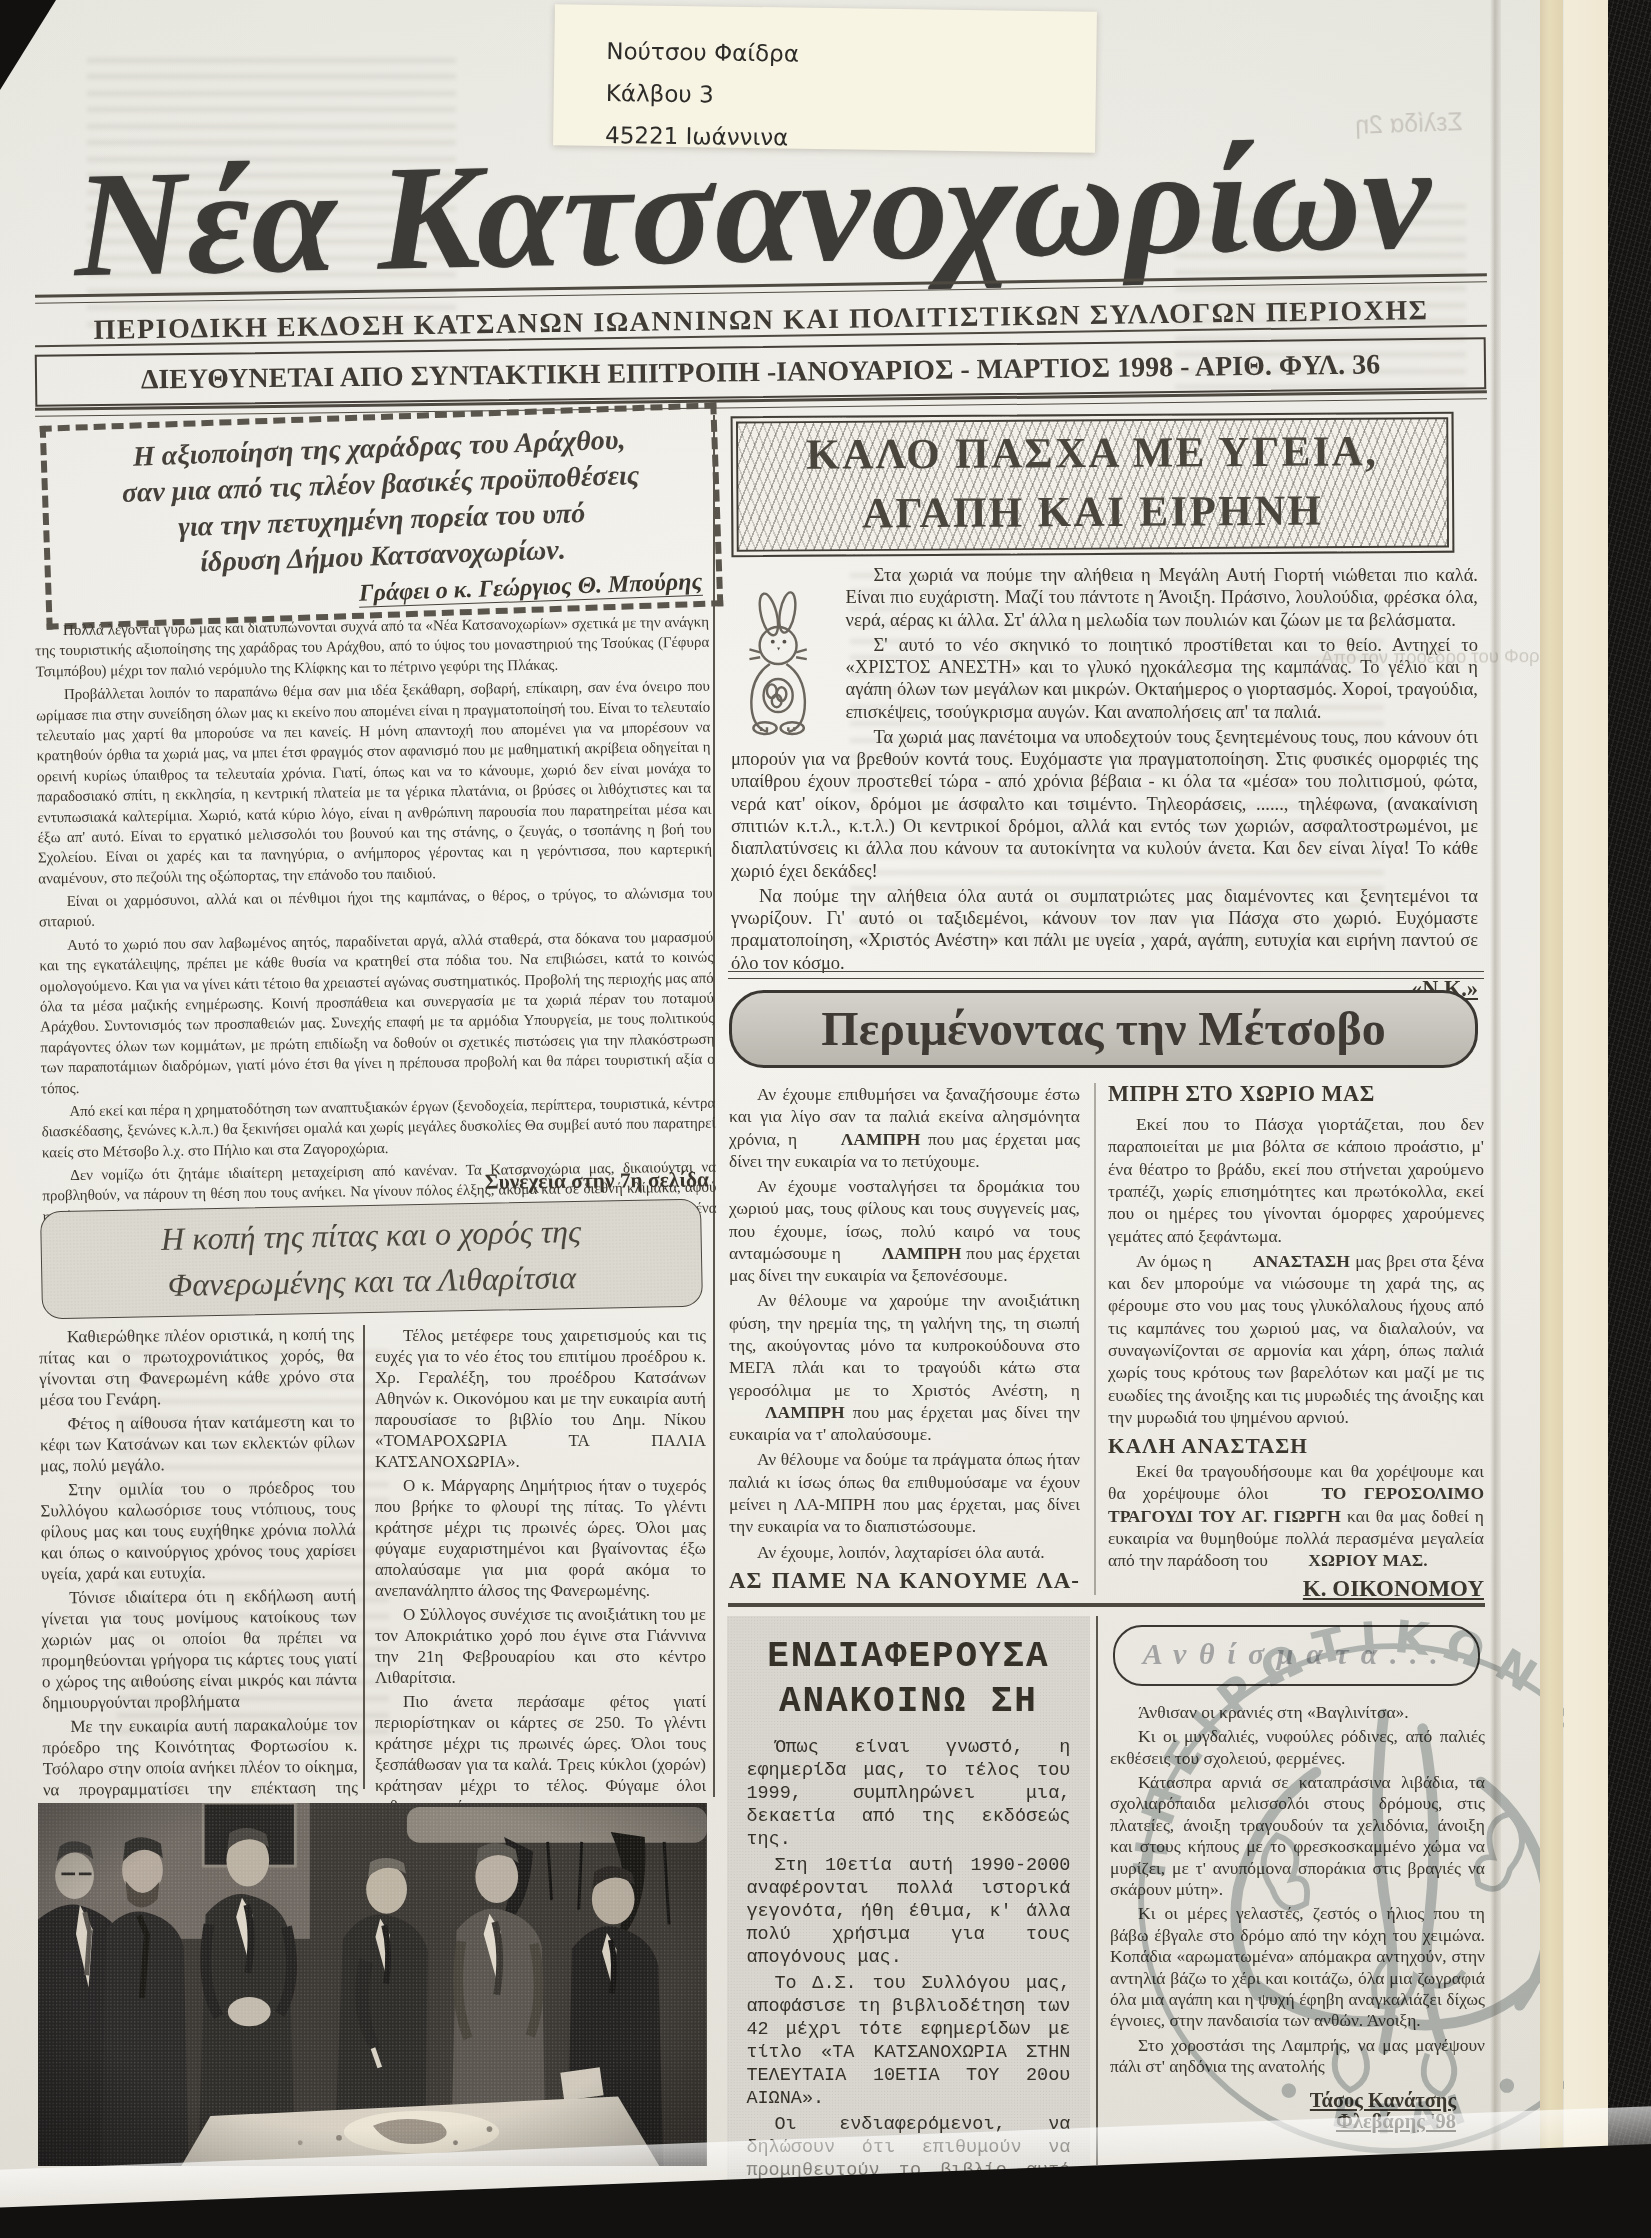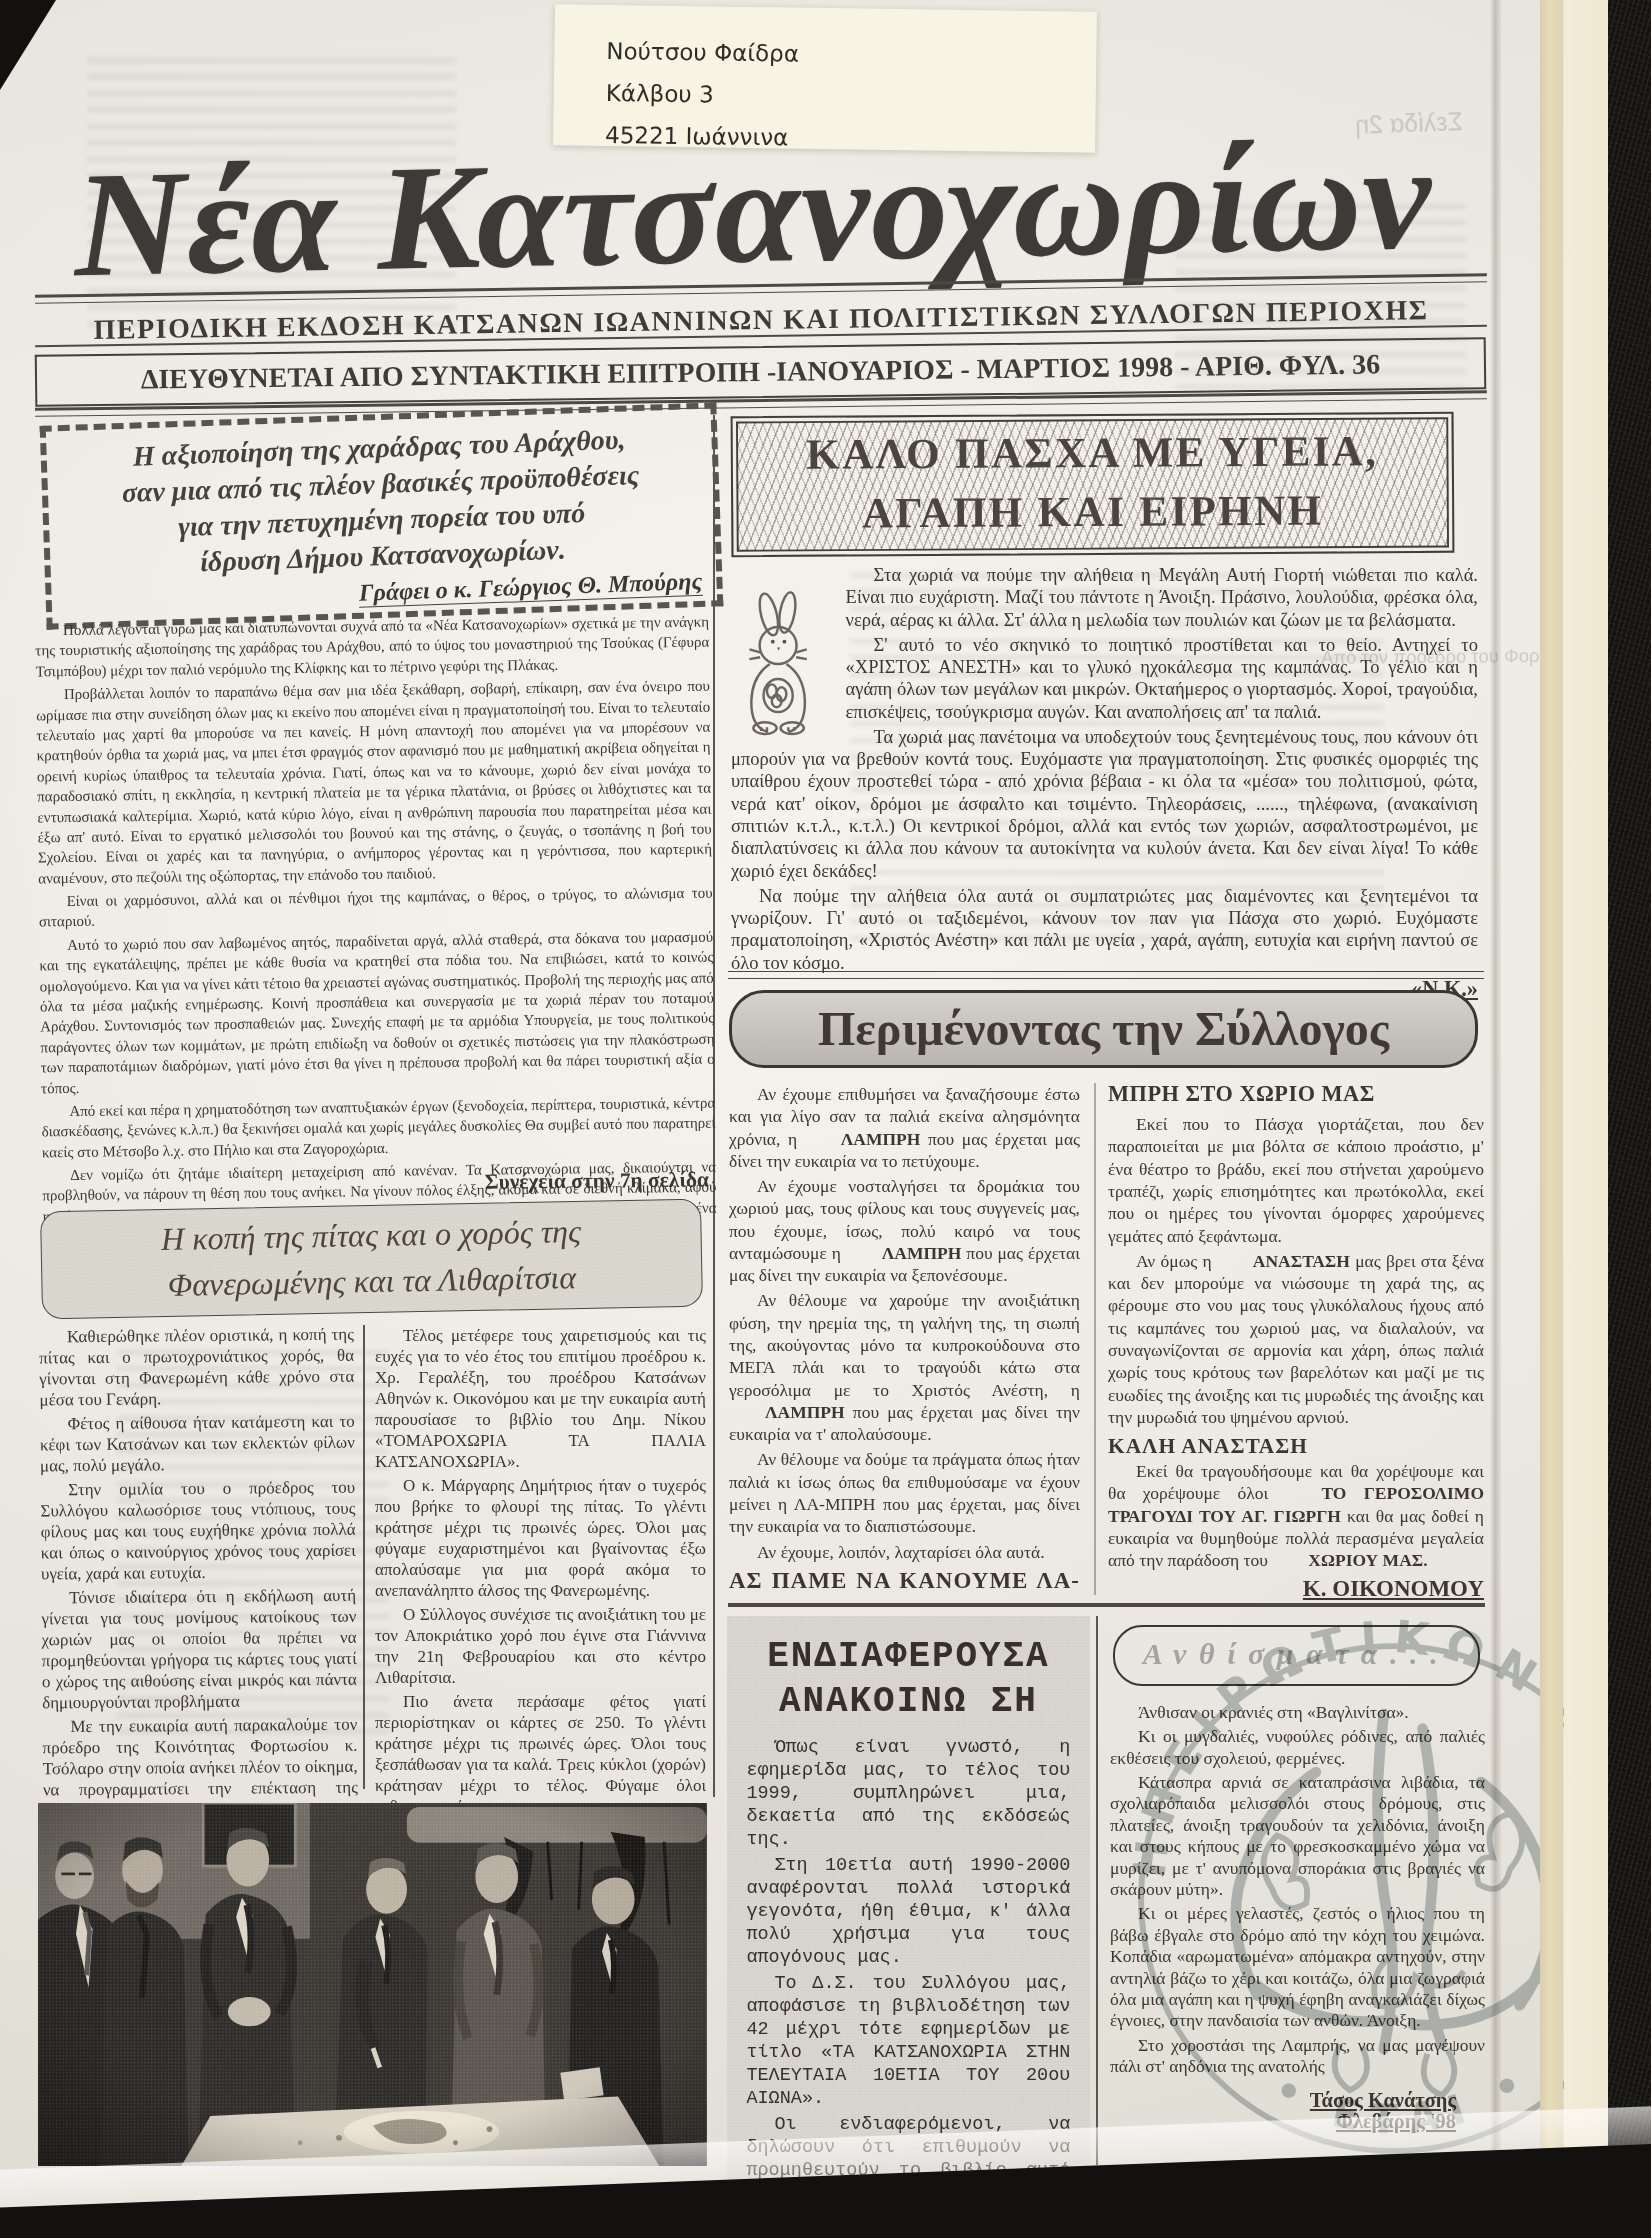--- a/index.html
+++ b/index.html
@@ -268,21 +268,21 @@
         <p><span>Στα χωριά να πούμε την αλήθεια  η  Μεγάλη Αυτή Γιορτή νιώθεται πιο καλά. Είναι πιο  ευχάριστη. Μαζί του πάντοτε  η Άνοιξη. Πράσινο, λουλούδια, φρέσκα όλα,  νερά, αέρας κι άλλα.  Στ' άλλα η μελωδία των πουλιών και ζώων με τα βελάσματα.</span></p>
         <p><span>Σ' αυτό το νέο σκηνικό το ποιητικό προστίθεται και το θείο. Αντηχεί το «ΧΡΙΣΤΟΣ ΑΝΕΣΤΗ» και το γλυκό ηχοκάλεσμα της καμπάνας.  Το γέλιο και η αγάπη όλων των μεγάλων και μικρών. Οκταήμερος ο γιορτασμός. Χοροί, τραγούδια, επισκέψεις,  τσούγκρισμα αυγών. Και αναπολήσεις απ' τα παλιά.</span></p>
         <p><span>Τα χωριά μας πανέτοιμα να υποδεχτούν τους ξενητεμένους τους, που κάνουν ότι μπορούν για να βρεθούν κοντά τους. Ευχόμαστε  για πραγματοποίηση. Στις φυσικές ομορφιές  της υπαίθρου έχουν προστεθεί τώρα - από χρόνια βέβαια -  κι όλα τα «μέσα» του πολιτισμού, φώτα, νερά κατ' οίκον, δρόμοι  με άσφαλτο και τσιμέντο. Τηλεοράσεις, ......,  τηλέφωνα, (ανακαίνιση σπιτιών κ.τ.λ., κ.τ.λ.)  Οι  κεντρικοί δρόμοι, αλλά και εντός των χωριών, ασφαλτοστρωμένοι, με διαπλατύνσεις  κι άλλα  που κάνουν  τα αυτοκίνητα να κυλούν  άνετα. Και δεν είναι λίγα!  Το κάθε χωριό έχει δεκάδες!</span></p>
         <p><span>Να πούμε την αλήθεια όλα αυτά οι συμπατριώτες μας διαμένοντες και ξενητεμένοι τα γνωρίζουν.  Γι' αυτό οι ταξιδεμένοι, κάνουν τον παν για Πάσχα στο χωριό. Ευχόμαστε  πραματοποίηση, «Χριστός Ανέστη»  και πάλι με υγεία , χαρά, αγάπη, ευτυχία και ειρήνη παντού σε όλο τον κόσμο.</span></p>
       </div>
     <div class="sig" style="font-size:22.3px;clear:both;margin-top:3.9px;">«Ν.Κ.»</div>
   </div>
 
   <div class="abs" style="left:728px;top:971px;width:756px;height:5.8px;border-top:1.9px solid #4d4941;border-bottom:1.9px solid #4d4941;"></div>
 
-  <div class="abs anastasihead" style="left:729px;top:990px;width:743px;height:72px;">Περιμένοντας την Σύλλογος</div>
+  <div class="abs anastasihead" style="left:729px;top:990px;width:743px;height:72px;">Περιμένοντας την Μέτσοβο</div>
   <div class="abs coltxt just par" style="left:729px;top:1083px;width:351px;">
     <div>
         <p><span>Αν έχουμε  επιθυμήσει να ξαναζήσουμε έστω και για λίγο σαν τα παλιά εκείνα αλησμόνητα χρόνια, η </span><b>ΛΑΜΠΡΗ</b><span> που μας έρχεται  μας δίνει την ευκαιρία να το πετύχουμε.</span></p>
         <p><span>Αν έχουμε νοσταλγήσει τα δρομάκια του χωριού μας, τους φίλους και τους συγγενείς μας, που έχουμε, ίσως, πολύ καιρό να  τους ανταμώσουμε η </span><b>ΛΑΜΠΡΗ</b><span> που μας έρχεται μας δίνει την ευκαιρία να ξεπονέσουμε.</span></p>
         <p><span>Αν θέλουμε να χαρούμε την ανοιξιάτικη φύση, την ηρεμία της, τη γαλήνη της, τη σιωπή της, ακούγοντας μόνο τα κυπροκούδουνα στο ΜΕΓΑ πλάι και το τραγούδι κάτω στα  γεροσόλιμα με το Χριστός Ανέστη, η </span><b>ΛΑΜΠΡΗ</b><span> που μας έρχεται  μας δίνει την ευκαιρία να τ' απολαύσουμε.</span></p>
         <p><span>Αν θέλουμε να δούμε τα πράγματα όπως ήταν παλιά κι ίσως όπως θα επιθυμούσαμε να έχουν μείνει η ΛΑ-ΜΠΡΗ που μας έρχεται, μας δίνει την ευκαιρία να το διαπιστώσουμε.</span></p>
         <p><span>Αν έχουμε, λοιπόν, λαχταρίσει όλα αυτά.</span></p>
       </div>
     <div class="bigspread" style="margin-top:6.8px;">ΑΣ ΠΑΜΕ  ΝΑ ΚΑΝΟΥΜΕ ΛΑ-</div>
   </div>

